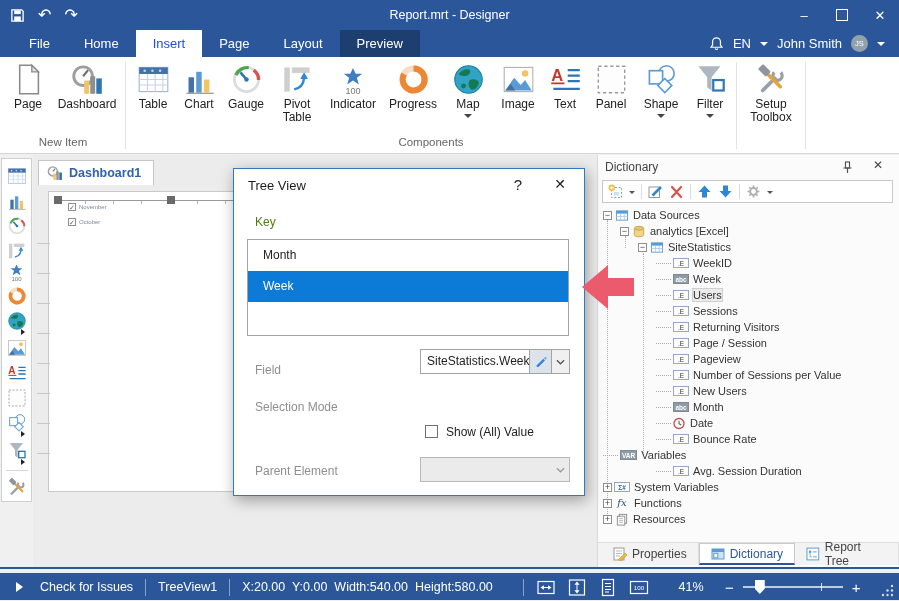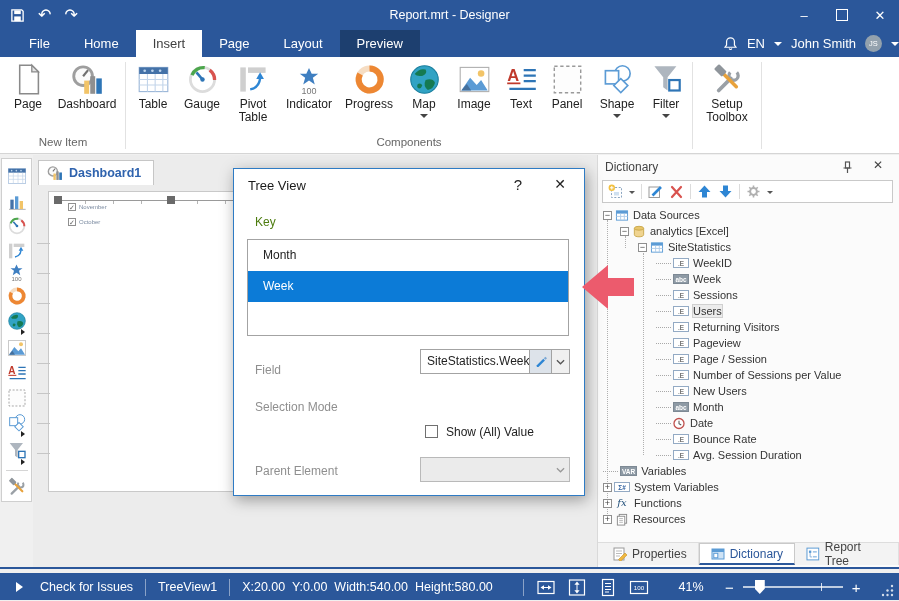--- a/index.html
+++ b/index.html
@@ -9,23 +9,23 @@
   .titlebar{position:absolute;left:0;top:0;width:899px;height:30px;background:#2b579a;color:#fff;}
   .qat{position:absolute;left:10px;top:0;height:30px;display:flex;align-items:center;gap:13px;}
   .qat .uchar{font-size:16px;line-height:16px;color:#fff;}
   .wtitle{position:absolute;left:0;right:0;top:0;height:30px;display:flex;align-items:center;justify-content:center;font-size:12.5px;color:#fff;}
   .wbtns{position:absolute;right:0;top:0;height:30px;display:flex;align-items:center;}
   .wbtn{width:38px;height:30px;display:flex;align-items:center;justify-content:center;color:#fff;font-size:13px;}
   .maxbox{width:10px;height:10px;border:1px solid #fff;display:inline-block;}
   
   .menubar{position:absolute;left:0;top:30px;width:899px;height:27px;background:#2b579a;display:flex;align-items:stretch;padding-left:12px;box-sizing:border-box;}
   .mtab{padding:0 17px;display:flex;align-items:center;color:#fff;font-size:13px;}
-  .mtab.active{background:#fff;color:#404040;}
+  .mtab.active{background:#fff;color:#1d4ed8;}
   .mtab.preview{background:#1d3f6f;}
-  .mright{margin-left:auto;display:flex;align-items:center;gap:9px;color:#fff;font-size:13px;}
+  .mright{margin-left:auto;display:flex;align-items:center;gap:9px;padding-right:14px;color:#fff;font-size:13px;}
   .caret{width:0;height:0;border:4px solid transparent;border-top:4px solid #fff;margin-top:4px;}
   .avatar{width:17px;height:17px;border-radius:50%;background:#93a1ad;color:#fff;font-size:7.5px;display:flex;align-items:center;justify-content:center;}
   
   .ribbon{position:absolute;left:0;top:57px;width:899px;height:97px;background:#fff;border-bottom:1px solid #d5d5d5;display:flex;padding-left:4px;box-sizing:border-box;}
   .rgroup{display:flex;flex-direction:column;}
   .rbtns{display:flex;flex:1;padding-top:5px;}
   .rlabel{height:17px;text-align:center;font-size:11.5px;color:#666;}
   .rbtn{display:flex;flex-direction:column;align-items:center;padding:1px 3px 0;}
   .rbtn svg.bicon{width:33px;height:33px;}
   .blabel{font-size:12px;color:#222;text-align:center;line-height:13px;margin-top:2px;}
@@ -344,20 +344,26 @@
     </div>
     <div class="gsep"></div>
     <div class="rgroup">
       <div class="rbtns">
         <div class="rbtn" style="min-width:42px">
           <svg class="bicon">
               <use href="#i-table"></use>
             </svg>
           <span class="blabel">Table</span>
         </div>
+        <div class="rbtn" style="min-width:38px">
+          <svg class="bicon">
+              <use href="#i-chart"></use>
+            </svg>
+          <span class="blabel">Chart</span>
+        </div>
         <div class="rbtn" style="min-width:44px">
           <svg class="bicon">
               <use href="#i-gauge"></use>
             </svg>
           <span class="blabel">Gauge</span>
         </div>
         <div class="rbtn" style="min-width:46px;max-width:46px">
           <svg class="bicon">
               <use href="#i-pivot"></use>
             </svg>
@@ -571,41 +577,41 @@
           <span class="tlabel">WeekID</span>
         </div>
       <div class="trow">
           <span class="conn lv3"></span>
           <span class="badge babc">abc</span>
           <span class="tlabel">Week</span>
         </div>
       <div class="trow">
           <span class="conn lv3"></span>
           <span class="badge be">.E</span>
+          <span class="tlabel hl">Users</span>
+        </div>
+      <div class="trow">
+          <span class="conn lv3"></span>
+          <span class="badge be">.E</span>
           <span class="tlabel">Sessions</span>
         </div>
       <div class="trow">
           <span class="conn lv3"></span>
           <span class="badge be">.E</span>
-          <span class="tlabel hl">Users</span>
-        </div>
-      <div class="trow">
-          <span class="conn lv3"></span>
-          <span class="badge be">.E</span>
           <span class="tlabel">Returning Visitors</span>
         </div>
       <div class="trow">
           <span class="conn lv3"></span>
           <span class="badge be">.E</span>
+          <span class="tlabel">Page / Session</span>
+        </div>
+      <div class="trow">
+          <span class="conn lv3"></span>
+          <span class="badge be">.E</span>
           <span class="tlabel">Pageview</span>
-        </div>
-      <div class="trow">
-          <span class="conn lv3"></span>
-          <span class="badge be">.E</span>
-          <span class="tlabel">Page / Session</span>
         </div>
       <div class="trow">
           <span class="conn lv3"></span>
           <span class="badge be">.E</span>
           <span class="tlabel">Number of Sessions per Value</span>
         </div>
       <div class="trow">
           <span class="conn lv3"></span>
           <span class="badge be">.E</span>
           <span class="tlabel">New Users</span>
@@ -620,30 +626,30 @@
           <svg class="ticon" style="margin-left:1px">
             <use href="#i-clock"></use>
           </svg>
           <span class="tlabel">Date</span>
         </div>
       <div class="trow">
           <span class="conn lv3"></span>
           <span class="badge be">.E</span>
           <span class="tlabel">Bounce Rate</span>
         </div>
-      <div class="trow">
-          <span class="conn lv3"></span>
-          <span class="badge be">.E</span>
-          <span class="tlabel">Avg. Session Duration</span>
-        </div>
-
       <div class="trow">
           <span class="conn lvl0"></span>
           <span class="badge bvar">VAR</span>
           <span class="tlabel">Variables</span>
+        </div>
+
+      <div class="trow">
+          <span class="conn lv3"></span>
+          <span class="badge be">.E</span>
+          <span class="tlabel">Avg. Session Duration</span>
         </div>
       <div class="trow">
           <span class="exp lvl0">+</span>
           <span class="badge bsys">Σ#</span>
           <span class="tlabel">System Variables</span>
         </div>
       <div class="trow">
           <span class="exp lvl0">+</span>
           <span class="badge bfx">fx</span>
           <span class="tlabel">Functions</span>

